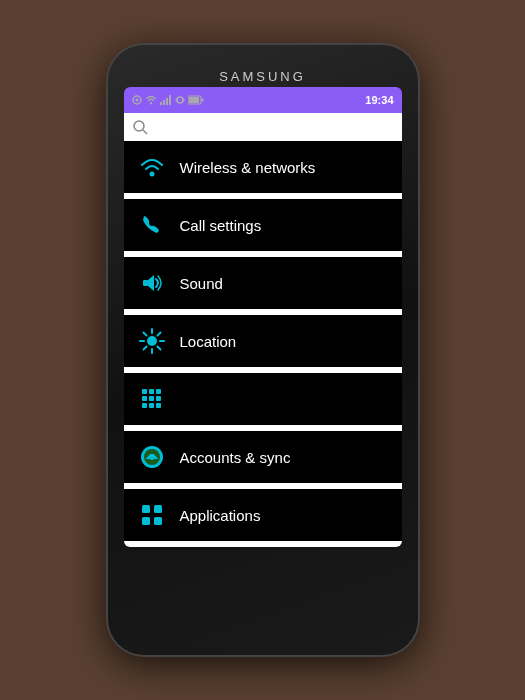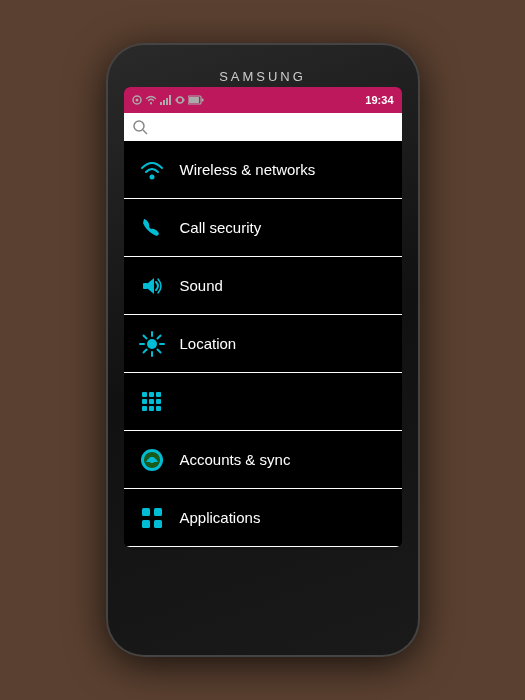--- a/index.html
+++ b/index.html
@@ -50,21 +50,21 @@
       background: #000;
       border-radius: 6px;
       overflow: hidden;
       position: relative;
       margin-top: 4px;
     }
 
     .status-bar {
       width: 100%;
       height: 26px;
-      background: #be185d;
+      background: #8b5cf6;
       display: flex;
       align-items: center;
       justify-content: space-between;
       padding: 0 8px;
     }
 
     .status-icons {
       display: flex;
       gap: 3px;
       align-items: center;
@@ -89,21 +89,21 @@
       width: 100%;
       background: #000;
       flex: 1;
     }
 
     .settings-item {
       display: flex;
       align-items: center;
       padding: 0 12px;
       height: 58px;
-      border-bottom: 1px solid #ffffff;
+      border-bottom: 6px solid #ffffff;
       cursor: pointer;
     }
 
     .item-icon {
       width: 32px;
       height: 32px;
       display: flex;
       align-items: center;
       justify-content: center;
       margin-right: 12px;
@@ -188,21 +188,21 @@
         </div>
         <span class="item-label">Wireless &amp; networks</span>
       </div>
 
       <div class="settings-item">
         <div class="item-icon">
           <svg width="26" height="26" viewBox="0 0 26 26">
             <path d="M5 4 C5 4 7 4 9 7 C11 10 10 12 10 12 L12 14 C12 14 14 13 17 15 C20 17 20 19 20 19 L18 21 C18 21 8 18 4 8 Z" fill="#00bcd4"></path>
           </svg>
         </div>
-        <span class="item-label">Call security</span>
+        <span class="item-label">Call settings</span>
       </div>
 
       <div class="settings-item">
         <div class="item-icon">
           <svg width="28" height="28" viewBox="0 0 28 28">
             <rect x="5" y="11" width="5" height="6" rx="1" fill="#00bcd4"></rect>
             <polygon points="10,11 16,6 16,22 10,17" fill="#00bcd4"></polygon>
             <path d="M18 10 Q22 14 18 18" fill="none" stroke="#00bcd4" stroke-width="2" stroke-linecap="round"></path>
             <path d="M20 7 Q26 14 20 21" fill="none" stroke="#00bcd4" stroke-width="1.5" stroke-linecap="round"></path>
           </svg>

